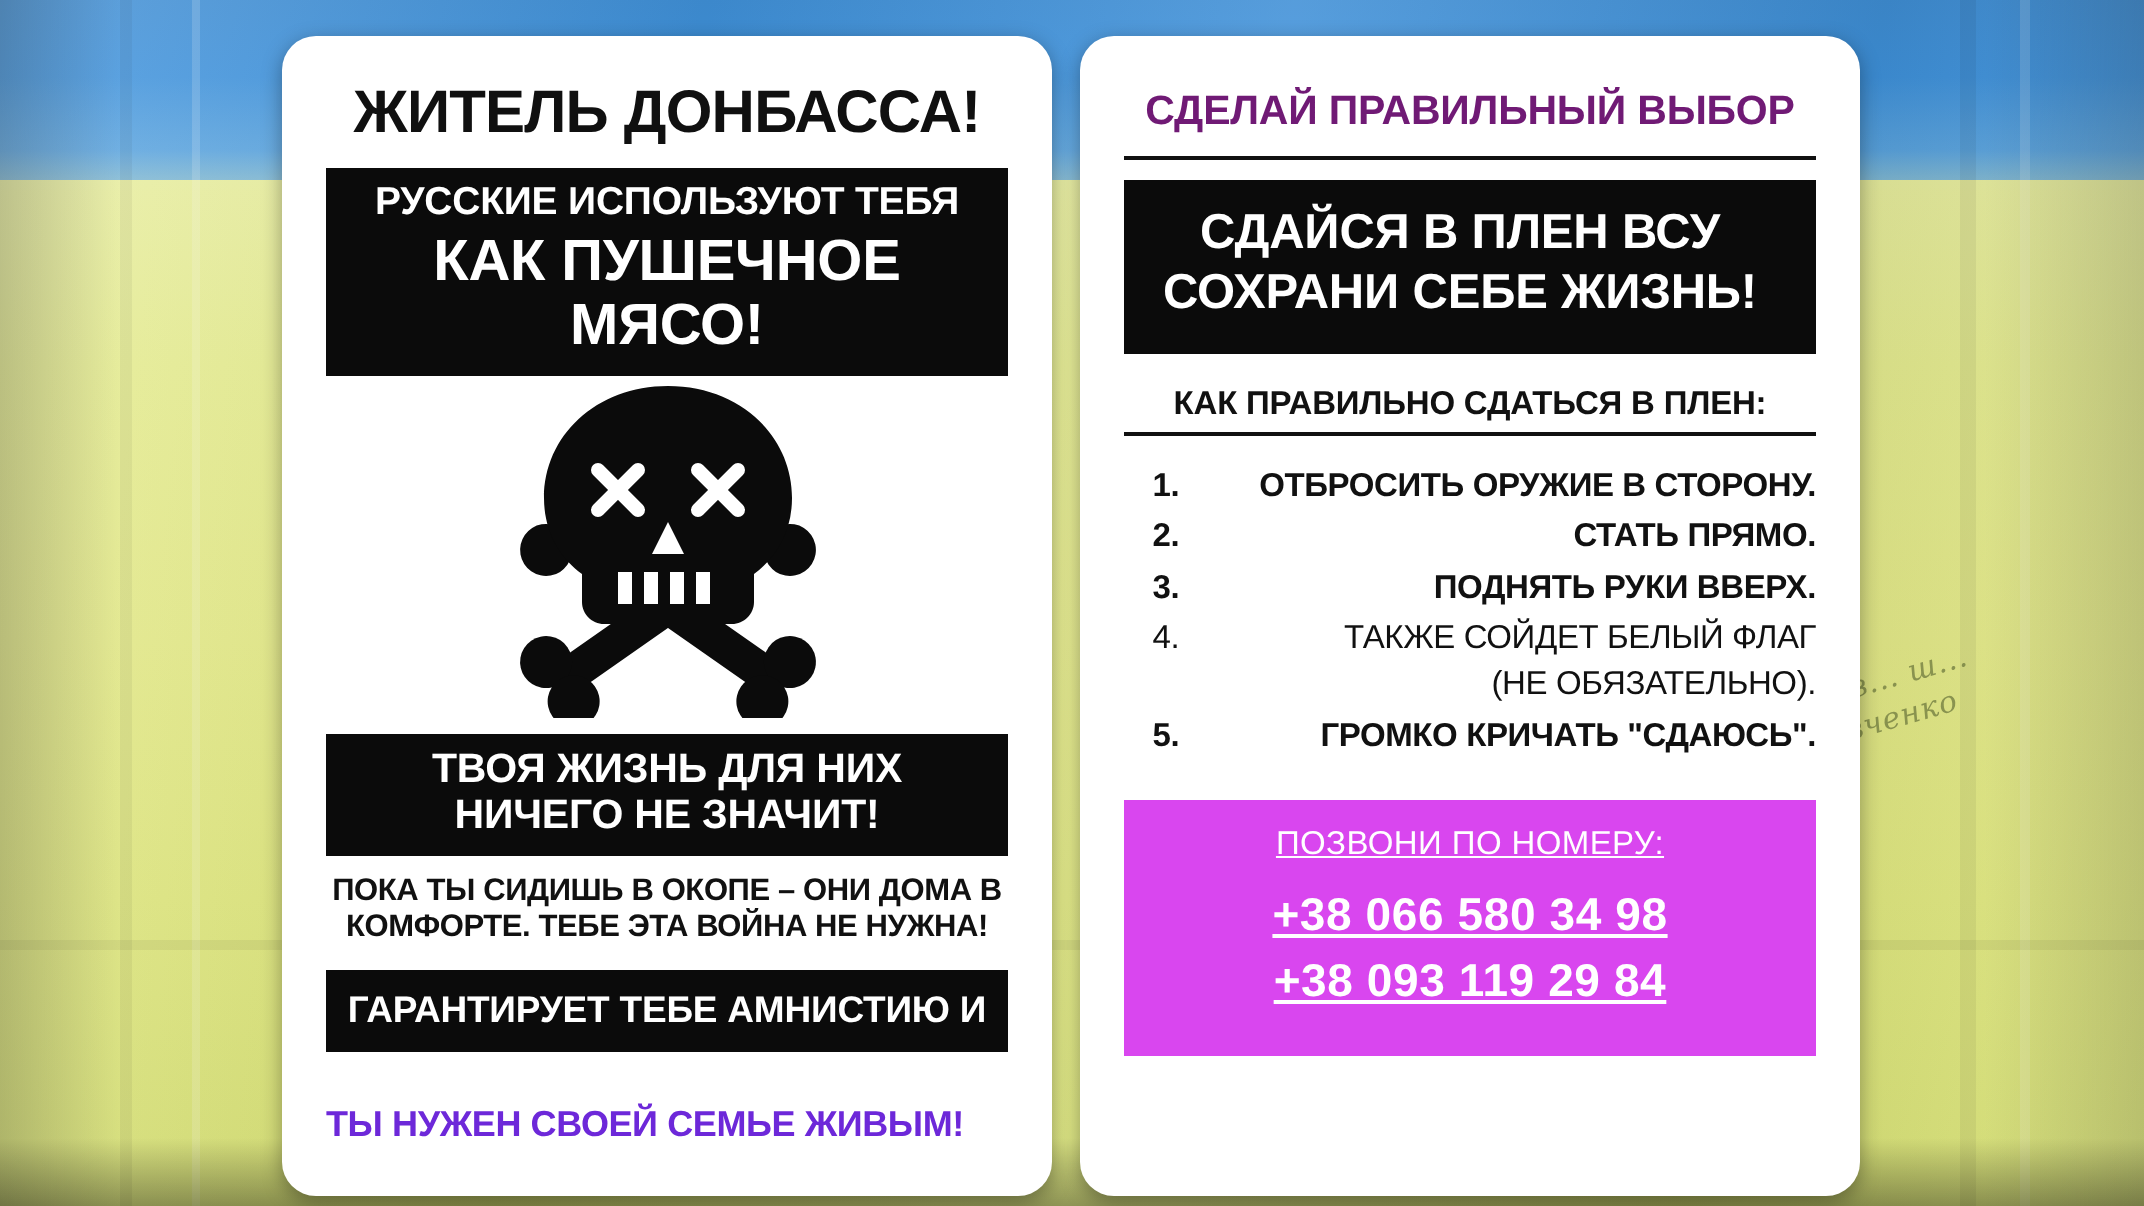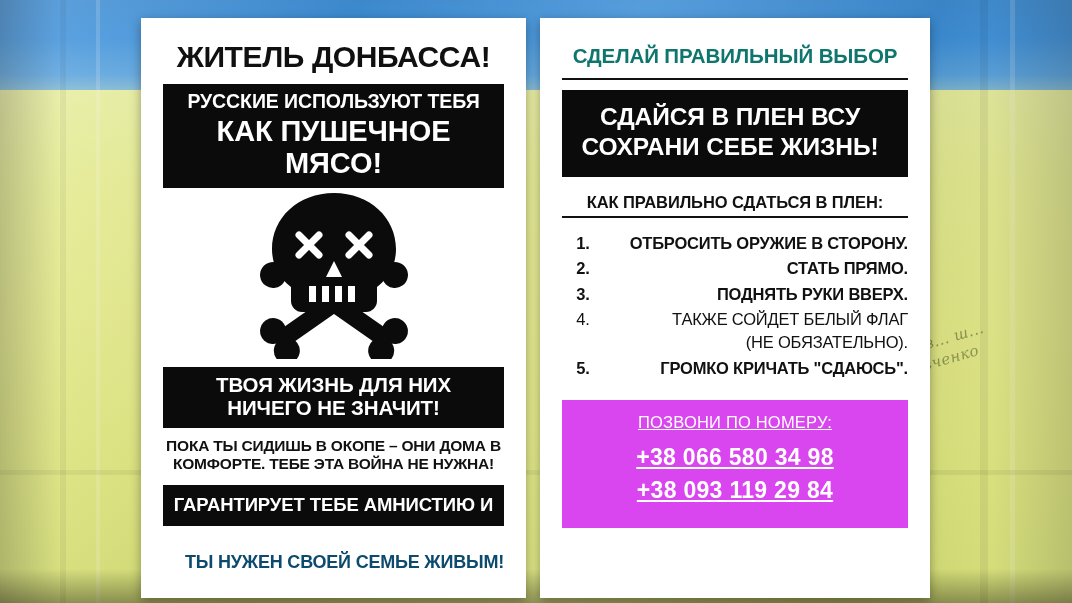--- a/index.html
+++ b/index.html
@@ -69,20 +69,21 @@
     opacity: 0.75;
     letter-spacing: 0.5px;
     pointer-events: none;
   }
 
   
   .leaflet {
     position: absolute;
     background: #ffffff;
     box-shadow: 0 3px 10px rgba(0,0,0,0.35);
+    border-radius: 17px;
   }
   #leaflet-left {
     left: 141px; top: 18px;
     width: 385px; height: 580px;
     padding: 16px 22px 0 22px;
     box-sizing: border-box;
   }
   #leaflet-right {
     left: 540px; top: 18px;
     width: 390px; height: 580px;
@@ -128,34 +129,34 @@
     color: #111;
     margin: 9px 2px 12px 2px;
     letter-spacing: -0.2px;
   }
   .band.l3 {
     font-size: 18.5px;
     line-height: 1.16;
     padding: 9px 6px 10px 6px;
   }
   .closing {
-    text-align: right;
+    text-align: left;
     font-weight: bold;
     font-size: 18px;
-    color: #0c4a6e;
+    color: #6d28d9;
     margin-top: 26px;
     letter-spacing: -0.2px;
   }
 
   
   .r-title {
     text-align: center;
     font-weight: bold;
     font-size: 20.5px;
-    color: #0f766e;
+    color: #701a75;
     letter-spacing: -0.1px;
     margin: 10px 0 10px 0;
   }
   .rule {
     height: 2px;
     background: #111;
     margin: 0 0 10px 0;
   }
   .band.r1 {
     font-size: 24.5px;

